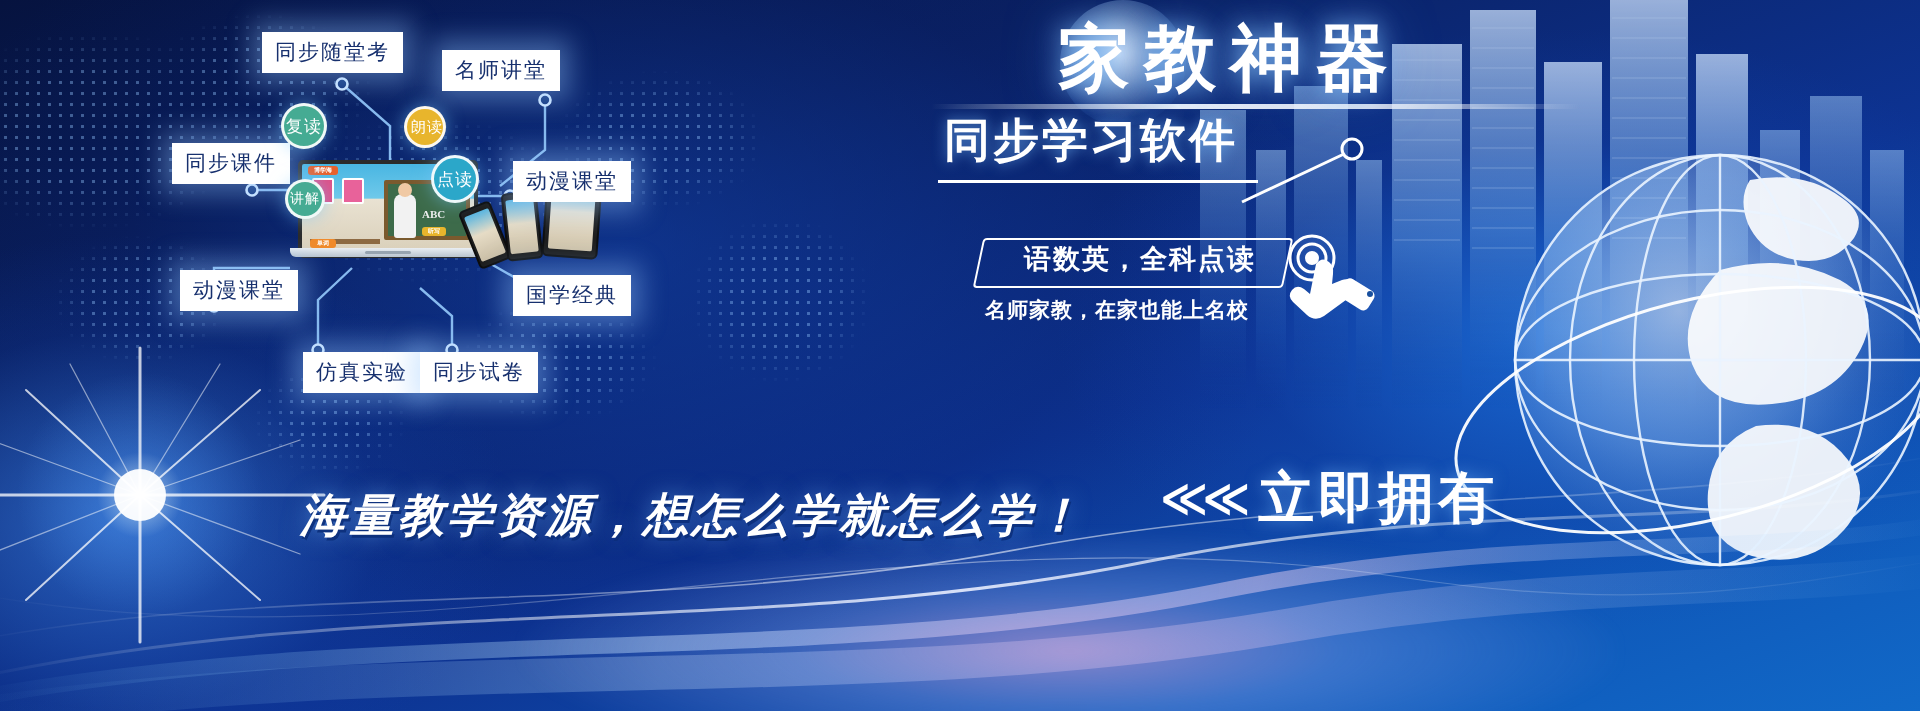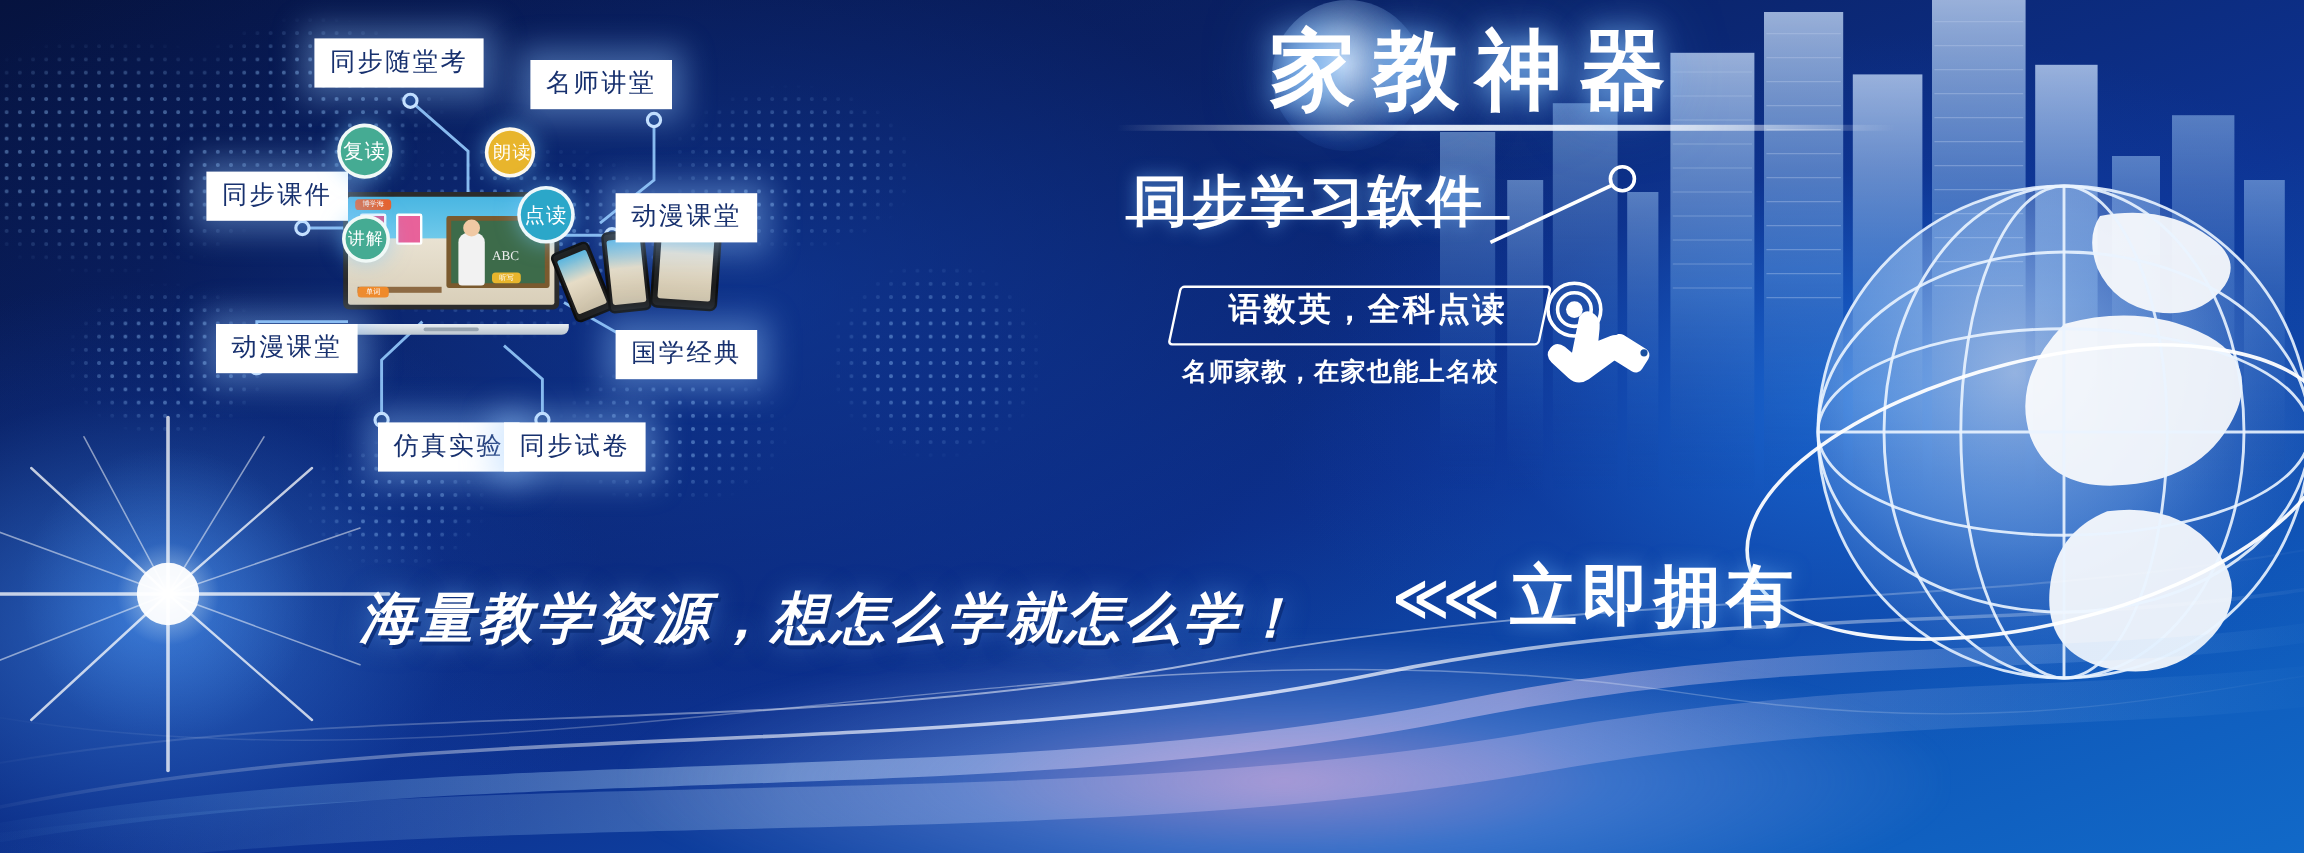--- a/index.html
+++ b/index.html
@@ -69,21 +69,21 @@
     display:flex;align-items:center;justify-content:center;
     border:3px solid rgba(255,255,255,.92);
     box-shadow:0 0 18px rgba(120,200,255,.55);
   }
   .bubble.teal{background:#45ab93;}
   .bubble.gold{background:#e8b52c;justify-content:flex-end;}
   .bubble.cyan{background:#2ba7c9;}
 
   
   .devices{position:absolute;left:278px;top:160px;width:320px;height:130px;}
-  .laptop{position:absolute;left:0;top:0;width:196px;height:110px;}
+  .laptop{position:absolute;left:12px;top:0;width:196px;height:88px;font-weight:bold;}
   .screen{
     position:absolute;left:8px;top:0;width:180px;height:98px;background:#2b2b2b;border-radius:5px;padding:4px;
   }
   .screen-in{width:100%;height:100%;border-radius:2px;overflow:hidden;position:relative;
     background:linear-gradient(180deg,#49b6e2 0%,#6fc9ea 38%,#e9e2d2 39%,#d9cfb9 100%);}
   .base{position:absolute;left:0;bottom:-9px;width:196px;height:9px;background:linear-gradient(180deg,#e9eef3,#b9c4ce);border-radius:0 0 6px 6px;}
   .base:after{content:"";position:absolute;left:50%;transform:translateX(-50%);top:3px;width:46px;height:3px;background:#97a4b0;border-radius:2px;}
   .chalkboard{position:absolute;right:4px;top:16px;width:86px;height:60px;background:#3d6b4a;border:4px solid #7a5a2e;border-radius:2px;}
   .teacher{position:absolute;left:6px;top:10px;width:22px;height:44px;background:#f2f2f2;border-radius:8px 8px 3px 3px;}
   .teacher:before{content:"";position:absolute;left:4px;top:-11px;width:14px;height:14px;border-radius:50%;background:#f0c9a4;}
@@ -106,23 +106,22 @@
     position:absolute;left:1060px;top:0px;width:126px;height:126px;border-radius:50%;
     background:radial-gradient(circle at 46% 42%, rgba(255,255,255,.92) 0%, rgba(190,225,255,.45) 38%, rgba(90,160,255,.12) 66%, rgba(0,0,0,0) 78%);
   }
   .headline-bar{
     position:absolute;left:930px;top:104px;width:650px;height:5px;
     background:linear-gradient(90deg,rgba(255,255,255,0) 0%,rgba(255,255,255,.95) 38%,rgba(255,255,255,.85) 68%,rgba(255,255,255,0) 100%);
     filter:blur(.6px);
   }
   .subhead{
     position:absolute;left:944px;top:118px;font-size:46px;line-height:1;color:#fff;font-weight:700;
-    letter-spacing:3px;font-family:Liberation Sans, sans-serif;
+    letter-spacing:3px;font-family:Liberation Serif, serif;
     text-shadow:0 0 14px rgba(120,190,255,.7);
-    margin-top:26px;
   }
   .subhead-rule{position:absolute;left:938px;top:180px;width:320px;height:3px;background:#fff;}
   .pin{position:absolute;left:1240px;top:136px;}
 
   .pill{
     position:absolute;left:978px;top:238px;width:310px;height:50px;
     border:2px solid #ffffff;border-radius:4px;
     transform:skewX(-12deg);
   }
   .pill-text{
@@ -362,21 +361,21 @@
           <div class="sc"></div>
         </div>
     </div>
 
     <div class="tag" style="left:262px;top:32px;"><span>同步随堂考</span></div>
     <div class="tag" style="left:442px;top:50px;"><span>名师讲堂</span></div>
     <div class="tag" style="left:172px;top:143px;"><span>同步课件</span></div>
     <div class="tag" style="left:513px;top:161px;"><span>动漫课堂</span></div>
     <div class="tag" style="left:180px;top:270px;"><span>动漫课堂</span></div>
     <div class="tag" style="left:513px;top:275px;"><span>国学经典</span></div>
-    <div class="tag" style="left:315px;top:352px;"><span>仿真实验</span></div>
+    <div class="tag" style="left:303px;top:352px;"><span>仿真实验</span></div>
     <div class="tag" style="left:420px;top:352px;"><span>同步试卷</span></div>
 
     <div class="bubble teal" style="left:281px;top:103px;width:46px;height:46px;">
         <span>复读</span>
       </div>
     <div class="bubble gold" style="left:404px;top:106px;width:42px;height:42px;font-size:15px;">
         <span>朗读</span>
       </div>
     <div class="bubble teal" style="left:285px;top:179px;width:40px;height:40px;font-size:14px;">
         <span>讲解</span>

